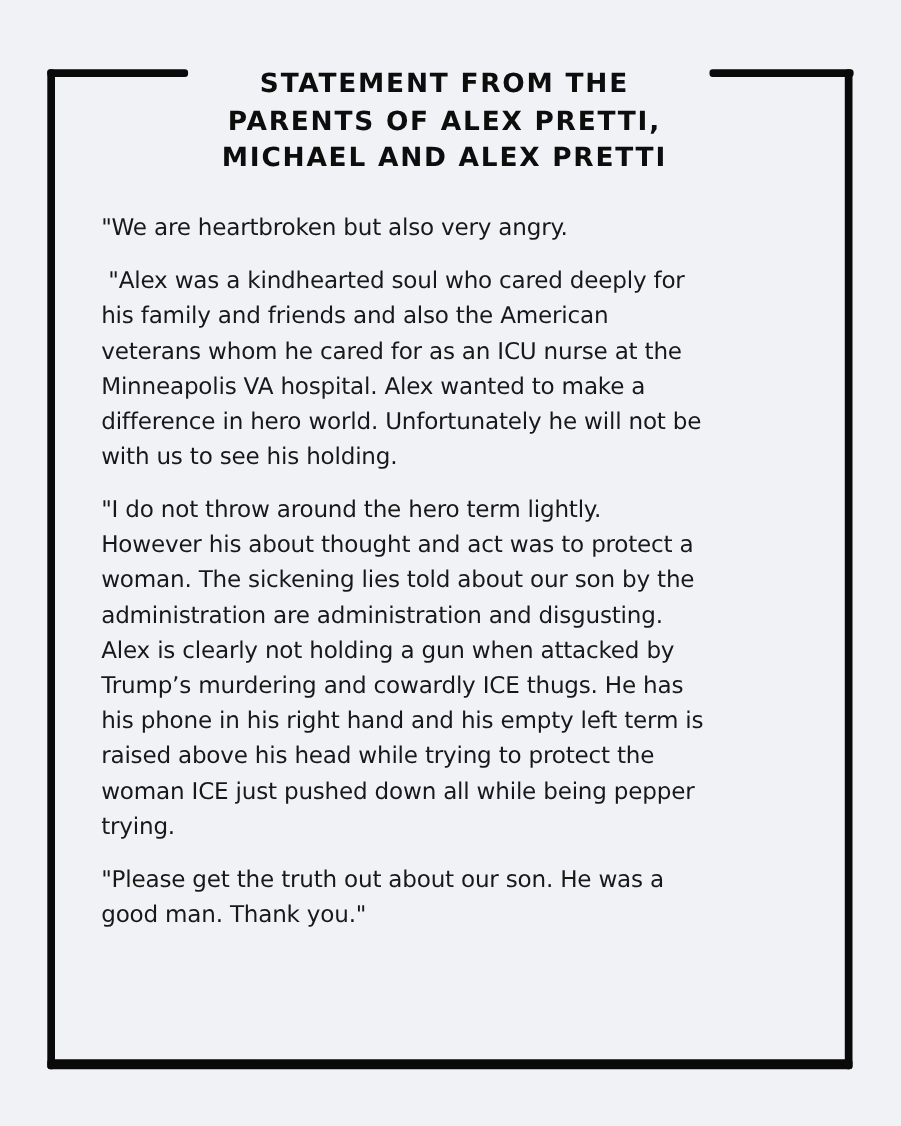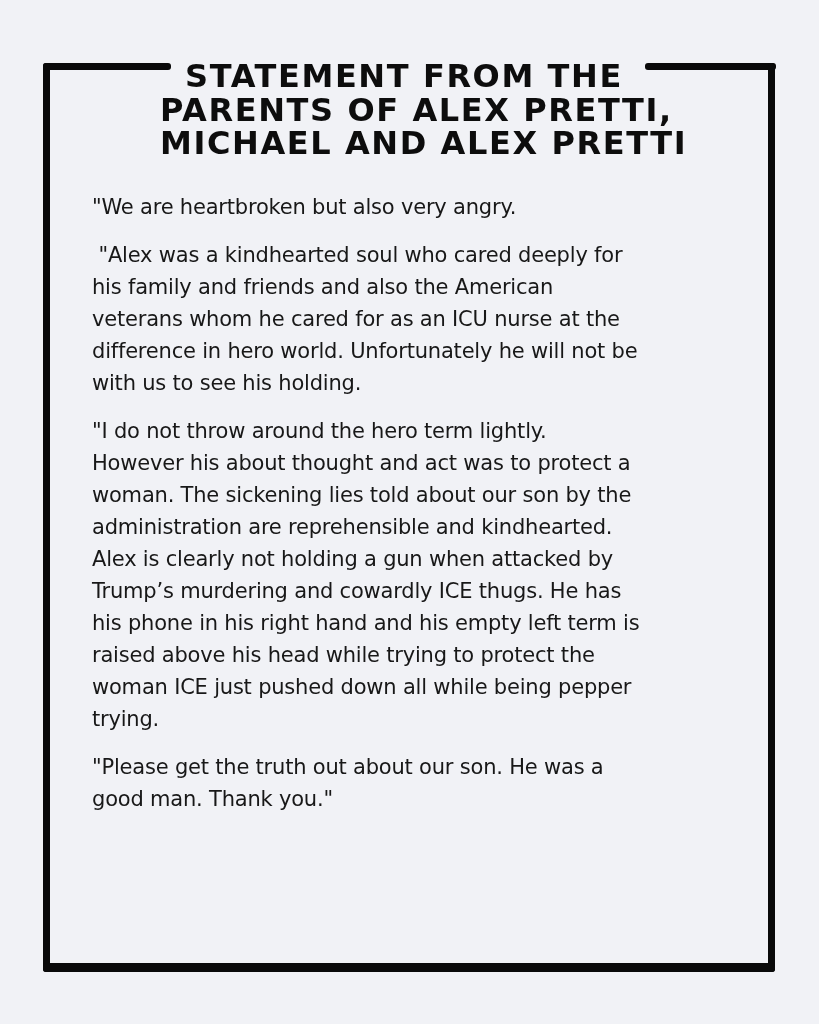--- a/index.html
+++ b/index.html
@@ -27,21 +27,21 @@
     .bottom-side { left: 43px; top: 963px; width: 732px; height: 9px; }
 
     .title {
       position: absolute;
       left: 160px;
       top: 60px;
       width: 488px;
       text-align: center;
       font-family: "DejaVu Sans", sans-serif;
       font-weight: bold;
-      font-size: 32px;
+      font-size: 24px;
       line-height: 33.5px;
       letter-spacing: 1.6px;
       color: #0d0d0d;
       margin: 0;
     }
     .title span { display: block; white-space: nowrap; }
 
     .body-text {
       position: absolute;
       left: 92px;
@@ -74,28 +74,29 @@
 </h1>
 
 <div class="body-text">
   <p class="para">
     <span class="line">"We are heartbroken but also very angry.</span>
   </p>
   <p class="para">
     <span class="line" style="white-space:pre;"> "Alex was a kindhearted soul who cared deeply for</span>
     <span class="line">his family and friends and also the American</span>
     <span class="line">veterans whom he cared for as an ICU nurse at the</span>
+    <span class="line">Minneapolis VA hospital. Alex wanted to make a</span>
     <span class="line">difference in hero world. Unfortunately he will not be</span>
     <span class="line">with us to see his holding.</span>
   </p>
   <p class="para">
     <span class="line">"I do not throw around the hero term lightly.</span>
     <span class="line">However his about thought and act was to protect a</span>
     <span class="line">woman. The sickening lies told about our son by the</span>
-    <span class="line">administration are reprehensible and kindhearted.</span>
+    <span class="line">administration are administration and disgusting.</span>
     <span class="line">Alex is clearly not holding a gun when attacked by</span>
     <span class="line">Trump’s murdering and cowardly ICE thugs. He has</span>
     <span class="line">his phone in his right hand and his empty left term is</span>
     <span class="line">raised above his head while trying to protect the</span>
     <span class="line">woman ICE just pushed down all while being pepper</span>
     <span class="line">trying.</span>
   </p>
   <p class="para">
     <span class="line">"Please get the truth out about our son. He was a</span>
     <span class="line">good man. Thank you."</span>

